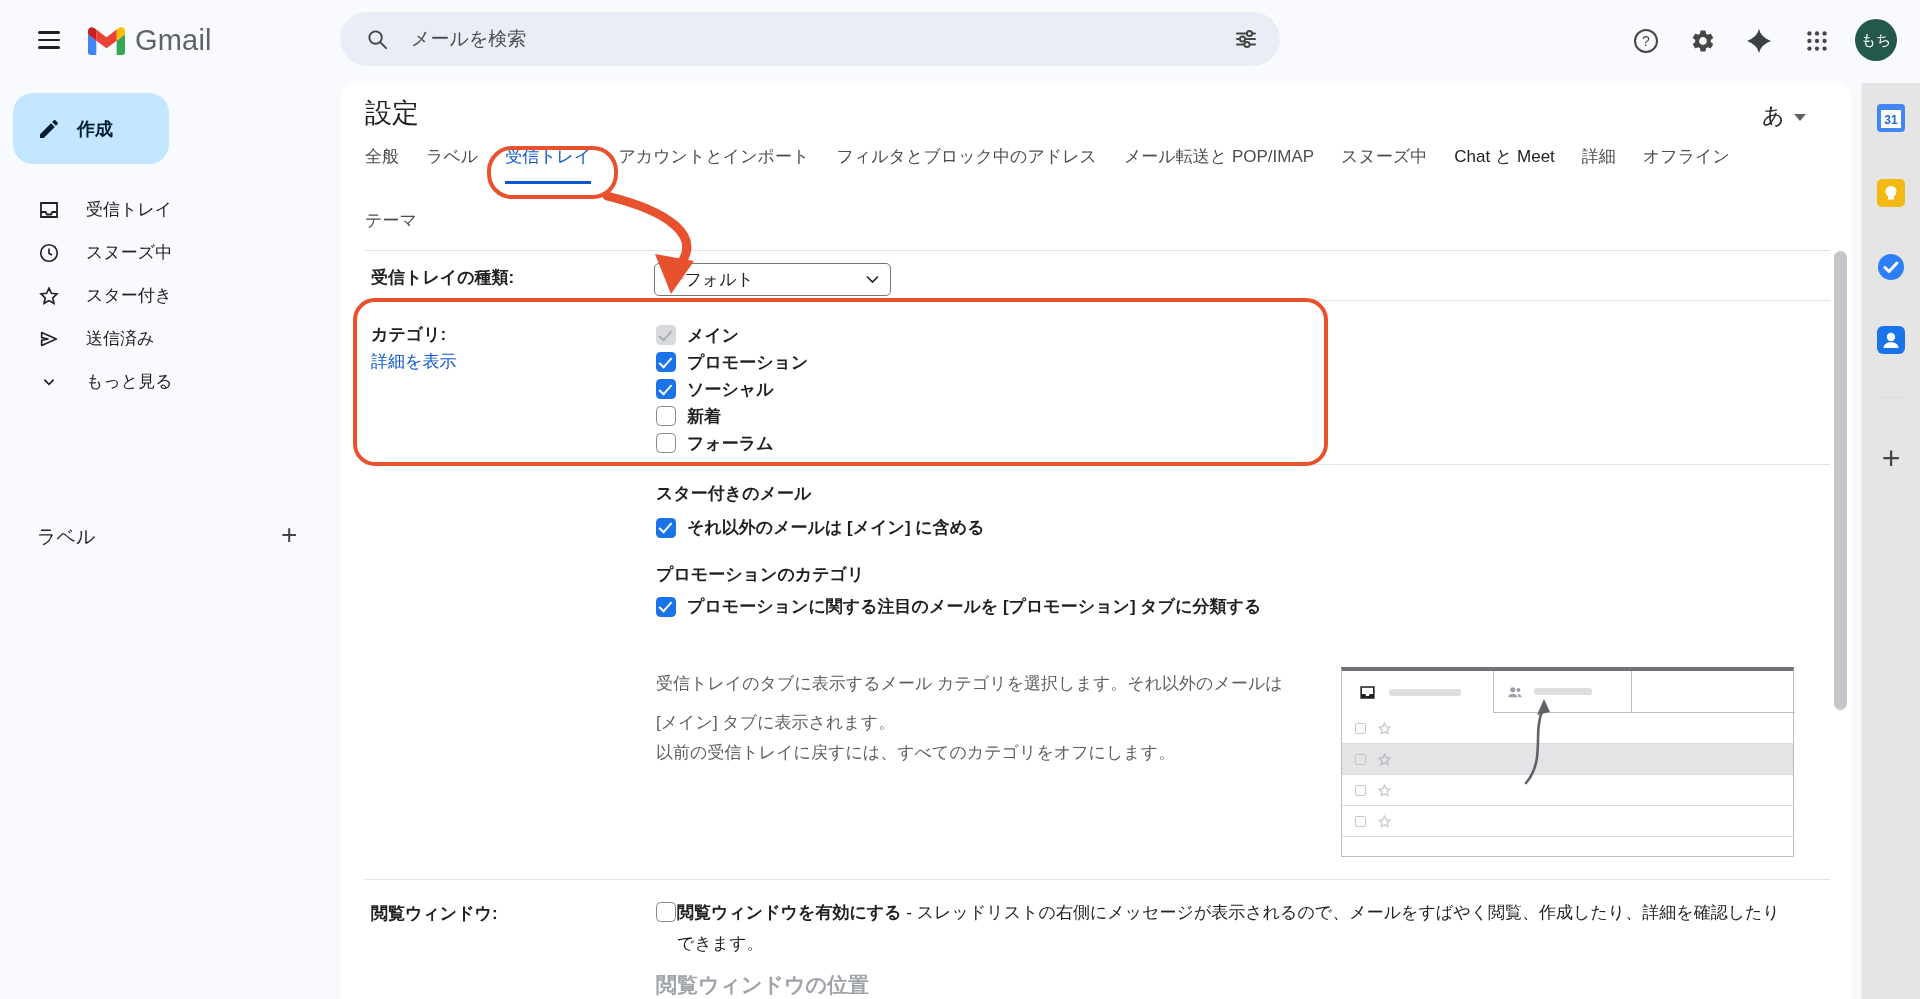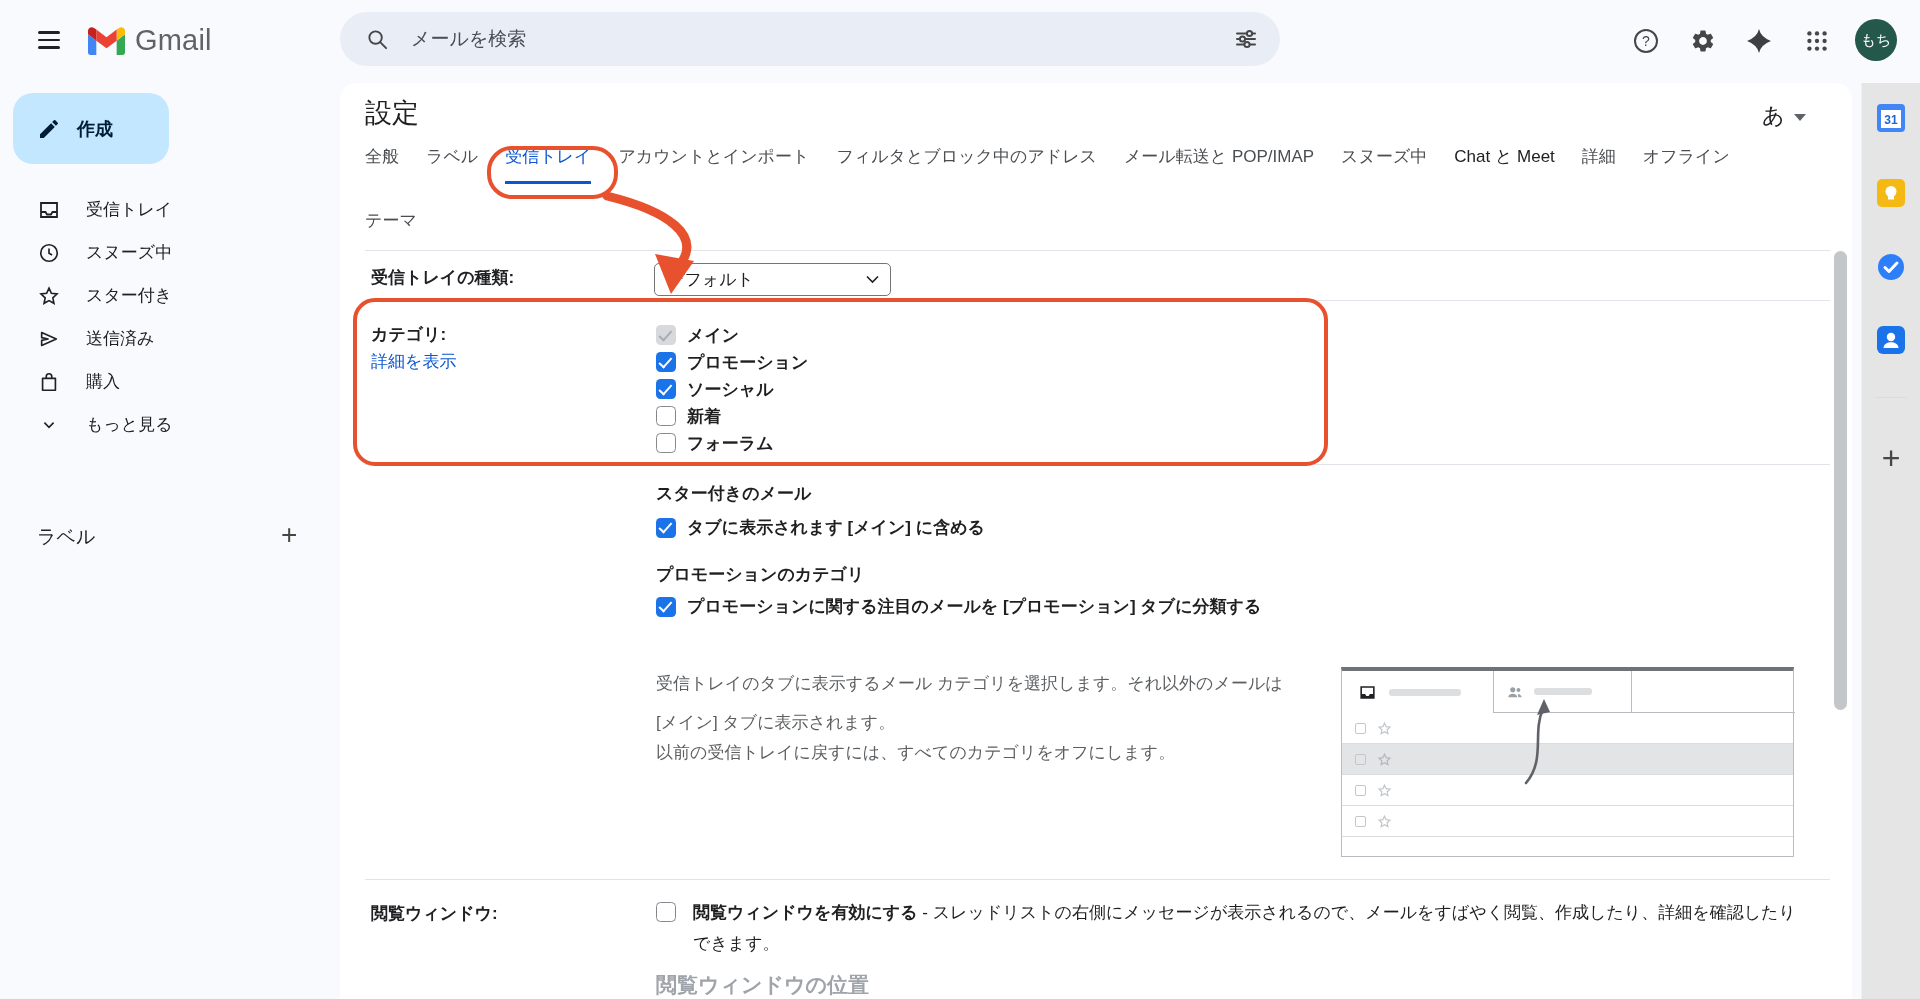--- a/index.html
+++ b/index.html
@@ -69,21 +69,21 @@
   .illus .tabbar { position:relative; height:42px; border-bottom:0; }
   .illus .itab1 { position:absolute; left:0; top:0; width:152px; height:42px; border-right:1px solid #b9bdc1; display:flex; align-items:center; gap:12px; padding-left:16px; }
   .illus .itab2 { position:absolute; left:152px; top:0; width:138px; height:42px; border-right:1px solid #b9bdc1; border-bottom:1px solid #b9bdc1; display:flex; align-items:center; gap:10px; padding-left:12px; }
   .illus .itabrest { position:absolute; left:290px; top:0; width:163px; height:42px; border-bottom:1px solid #b9bdc1; }
   .illus .pline { height:7px; background:#dcdee0; border-radius:3px; }
   .illus .irow { position:absolute; left:0; width:451px; height:31px; border-bottom:1px solid #dadce0; display:flex; align-items:center; gap:11px; padding-left:13px; }
   .illus .irow.hl { background:#e3e4e6; }
   .illus .isq { width:11px; height:11px; border:1.6px solid #c3c6ca; border-radius:2px; }
   .illus-arrow { position:absolute; left:0; top:0; pointer-events:none; }
 
-  .rp-row { position:absolute; left:316px; top:814px; display:flex; align-items:flex-start; gap:17px; }
+  .rp-row { position:absolute; left:316px; top:814px; display:flex; align-items:flex-start; gap:1px; }
   .rp-text { width:1116px; font-size:17px; line-height:31px; color:#1f1f1f; }
   .rp-text b { font-weight:700; }
   .rp-pos { position:absolute; left:316px; top:890px; font-size:21px; font-weight:700; color:#9fa4aa; line-height:24px; }
 
   
   .scroll-thumb { position:absolute; left:1834px; top:251px; width:13px; height:459px; background:#c3c7ca; border-radius:7px; cursor:pointer; }
 
   
   .rpanel { position:absolute; left:1861px; top:83px; width:59px; height:916px; background:#e5e5e5; border-left:1px solid #eef0f3; }
   .rp-ic { position:absolute; left:13px; width:32px; height:32px; display:flex; align-items:center; justify-content:center; cursor:pointer; }
@@ -203,28 +203,20 @@
       <span class="ic">
           <svg width="22" height="22" viewBox="0 0 24 24">
             <path fill="none" stroke="#202124" stroke-width="1.8" stroke-linejoin="round" d="M4 5l16 7-16 7 0-5.5L11 12 4 10.5z"></path>
           </svg>
         </span>
       <span>送信済み</span>
     </div>
     <div class="nav-item">
       <span class="ic">
           <svg width="22" height="22" viewBox="0 0 24 24">
-            <path fill="none" stroke="#202124" stroke-width="1.8" stroke-linejoin="round" d="M5 8h14v13H5z M9 8V6a3 3 0 0 1 6 0v2"></path>
-          </svg>
-        </span>
-      <span>購入</span>
-    </div>
-    <div class="nav-item">
-      <span class="ic">
-          <svg width="22" height="22" viewBox="0 0 24 24">
             <path fill="none" stroke="#202124" stroke-width="1.8" d="M7 9.5l5 5 5-5"></path>
           </svg>
         </span>
       <span>もっと見る</span>
     </div>
   </div>
 
   <div class="labels-head">
     <span class="t">ラベル</span>
     <span class="plus">+</span>
@@ -290,21 +282,21 @@
         <span class="cb off"></span>
         <span>フォーラム</span>
       </div>
     </div>
 
     <div class="divider" style="top:381px"></div>
 
     <div class="sub-head" style="top:399px">スター付きのメール</div>
     <div class="opt-row" style="top:433px">
       <span class="cb on"></span>
-      <span>タブに表示されます [メイン] に含める</span>
+      <span>それ以外のメールは [メイン] に含める</span>
     </div>
 
     <div class="sub-head" style="top:480px">プロモーションのカテゴリ</div>
     <div class="opt-row" style="top:512px">
       <span class="cb on"></span>
       <span>プロモーションに関する注目のメールを [プロモーション] タブに分類する</span>
     </div>
 
     <div class="desc" style="top:581px">受信トレイのタブに表示するメール カテゴリを選択します。それ以外のメールは [メイン] タブに表示されます。</div>
     <div class="desc" style="top:650px; width:900px">以前の受信トレイに戻すには、すべてのカテゴリをオフにします。</div>

